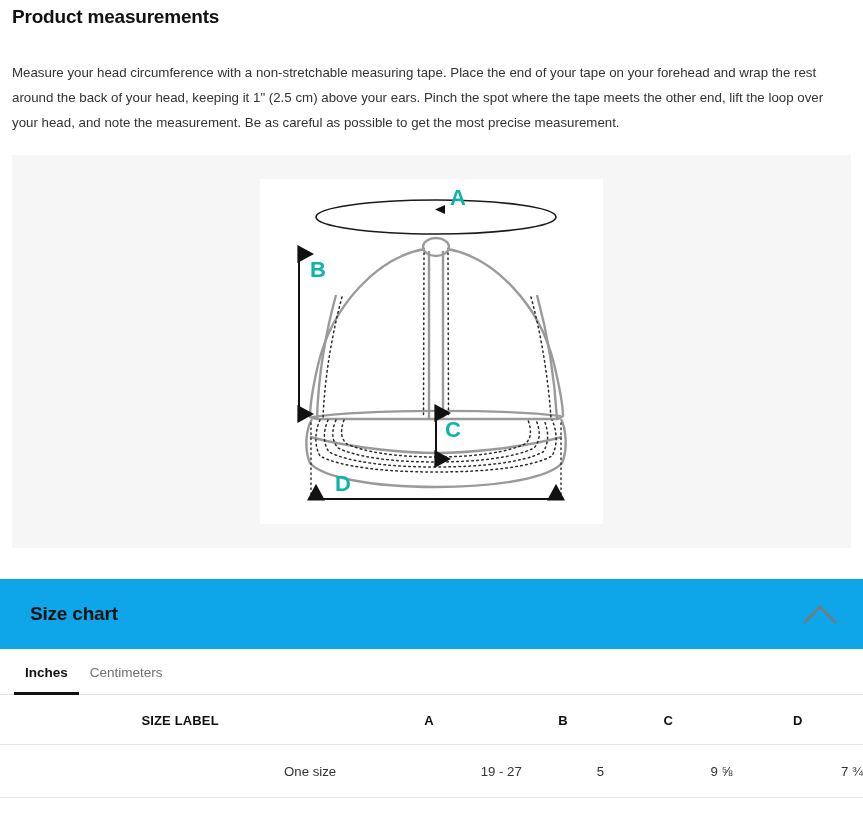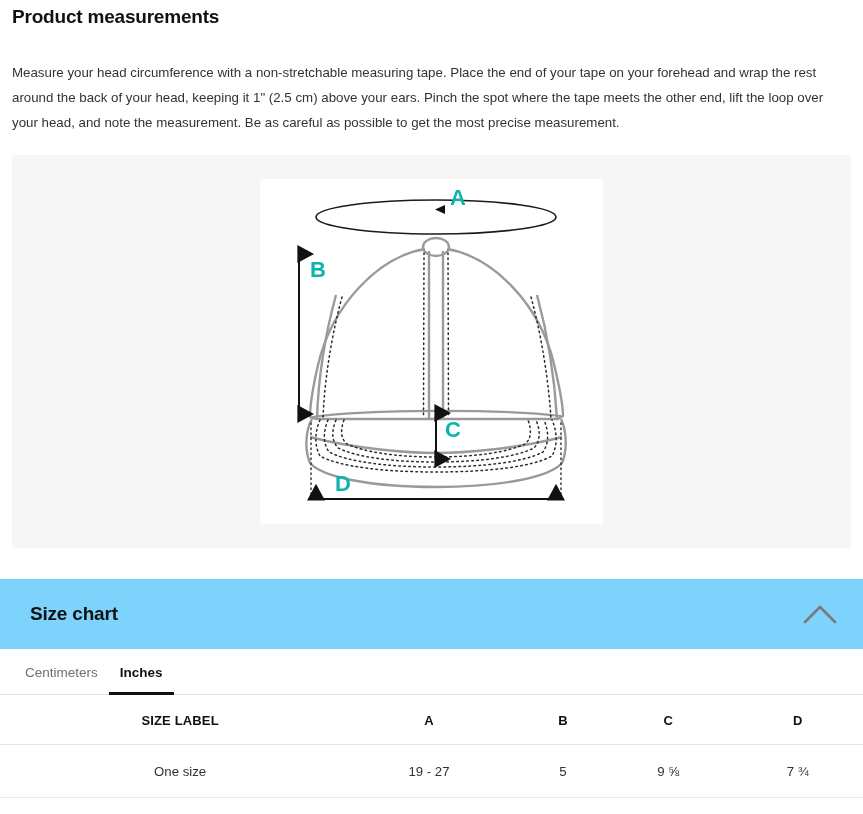--- a/index.html
+++ b/index.html
@@ -60,21 +60,21 @@
   
   .sizechart {
     position: absolute;
     left: 0;
     top: 579px;
     width: 863px;
   }
   .sizechart-header {
     position: relative;
     height: 70px;
-    background: #7dd3fc;
+    background: #0ea5e9;
     display: flex;
     align-items: center;
     padding: 0 24px 0 30px;
     cursor: pointer;
   }
   .sizechart-title {
     font-size: 19px;
     font-weight: bold;
     color: #111111;
     letter-spacing: -0.2px;
@@ -130,21 +130,21 @@
   table.size-table th {
     text-align: center;
     font-size: 13px;
     font-weight: bold;
     color: #111111;
     padding: 18px 0 16px 0;
     border-bottom: 1px solid #e4e4e4;
     letter-spacing: 0.15px;
   }
   table.size-table td {
-    text-align: center;
+    text-align: right;
     font-size: 13.2px;
     color: #333333;
     padding: 19px 0 18px 0;
     border-bottom: 1px solid #e8e8e8;
   }
   .col-label { width: 335px; padding-left: 24px !important; }
   .col-a { width: 185px; }
   .col-b { width: 82px; }
   .col-c { width: 128px; }
   .col-d { width: 130px; }
@@ -259,22 +259,22 @@
     <div class="sizechart-header">
       <div class="sizechart-title">Size chart</div>
       <div class="chevron">
         <svg width="34" height="22" viewBox="0 0 34 22">
           <path d="M2 19 L17 4 L32 19" fill="none" stroke="#7a7a7a" stroke-width="2.6" stroke-linecap="round" stroke-linejoin="round"></path>
         </svg>
       </div>
     </div>
 
     <div class="tabs">
+      <button class="tab active">Inches</button>
       <button class="tab">Centimeters</button>
-      <button class="tab active">Inches</button>
     </div>
 
     <table class="size-table">
       <thead>
         <tr>
           <th class="col-label">SIZE LABEL</th>
           <th class="col-a">A</th>
           <th class="col-b">B</th>
           <th class="col-c">C</th>
           <th class="col-d">D</th>

